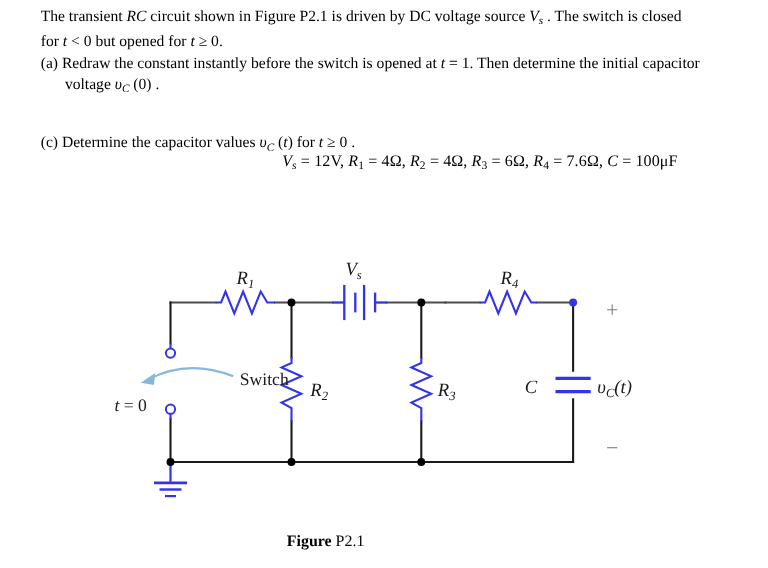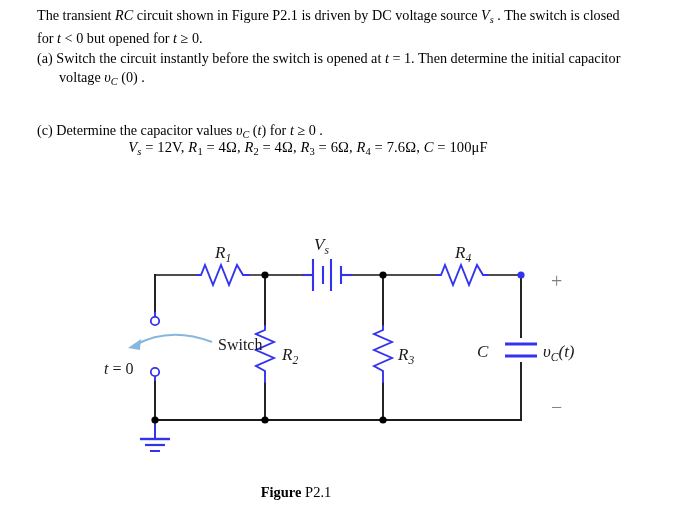--- a/index.html
+++ b/index.html
@@ -48,21 +48,21 @@
     vertical-align: -0.28em;
     font-style: normal;
   }
   .nb { white-space: nowrap; }
 
   #values-line {
     position: absolute;
     left: 0;
     top: 139px;
     width: 616px;
-    text-align: center;
+    text-align: right;
     font-size: 14.6px;
     font-style: italic;
     letter-spacing: 0.1px;
   }
   #values-line .up { font-style: normal; }
 
   
   #circuit {
     position: absolute;
     left: 0;
@@ -85,21 +85,21 @@
 </style>
 </head>
 <body>
 
 <div id="problem-text">
 
   <p class="para"><span>The transient </span><span class="it">RC</span><span> circuit shown in Figure P2.1 is driven by DC voltage source </span><span class="nb"><span class="var">V</span><span class="sub">s</span></span><span> . The switch is closed</span></p>
 
   <p class="para"><span>for </span><span class="var">t</span><span> &lt; 0 but opened for </span><span class="var">t</span><span> ≥ 0.</span></p>
 
-  <p class="para hang"><span>(a)</span><span> Switch the circuit instantly </span><span class="u">before</span><span> the switch is opened at </span><span class="var">t</span><span> = 1. Then determine the initial capacitor</span><br><span>voltage </span><span class="nb"><span class="var">υ</span><span class="sub">C</span></span><span> (0) .</span></p>
+  <p class="para hang"><span>(a)</span><span> Redraw the constant instantly </span><span class="u">before</span><span> the switch is opened at </span><span class="var">t</span><span> = 1. Then determine the initial capacitor</span><br><span>voltage </span><span class="nb"><span class="var">υ</span><span class="sub">C</span></span><span> (0) .</span></p>
 
 
 
   <div style="height:29px"></div>
 
   <p class="para hang"><span>(c)</span><span> Determine the capacitor values </span><span class="nb"><span class="var">υ</span><span class="sub">C</span></span><span> (</span><span class="var">t</span><span>) for </span><span class="var">t</span><span> ≥ 0 .</span></p>
 
 </div>
 
 <div id="values-line"><span class="nb"><span>V</span><span class="sub">s</span><span class="up"> = </span><span class="up">12V</span></span><span class="up">, </span><span class="nb"><span>R</span><span class="subup">1</span><span class="up"> = </span><span class="up">4Ω</span></span><span class="up">, </span><span class="nb"><span>R</span><span class="subup">2</span><span class="up"> = </span><span class="up">4Ω</span></span><span class="up">, </span><span class="nb"><span>R</span><span class="subup">3</span><span class="up"> = </span><span class="up">6Ω</span></span><span class="up">, </span><span class="nb"><span>R</span><span class="subup">4</span><span class="up"> = </span><span class="up">7.6Ω</span></span><span class="up">, </span><span class="nb"><span>C</span><span class="up"> = </span><span class="up">100μF</span></span></div>

